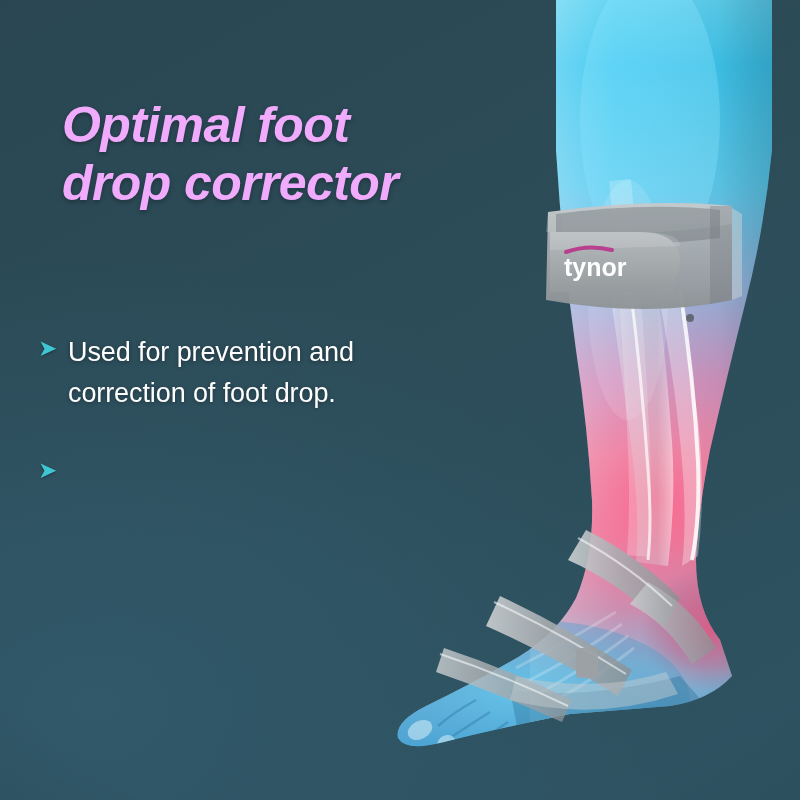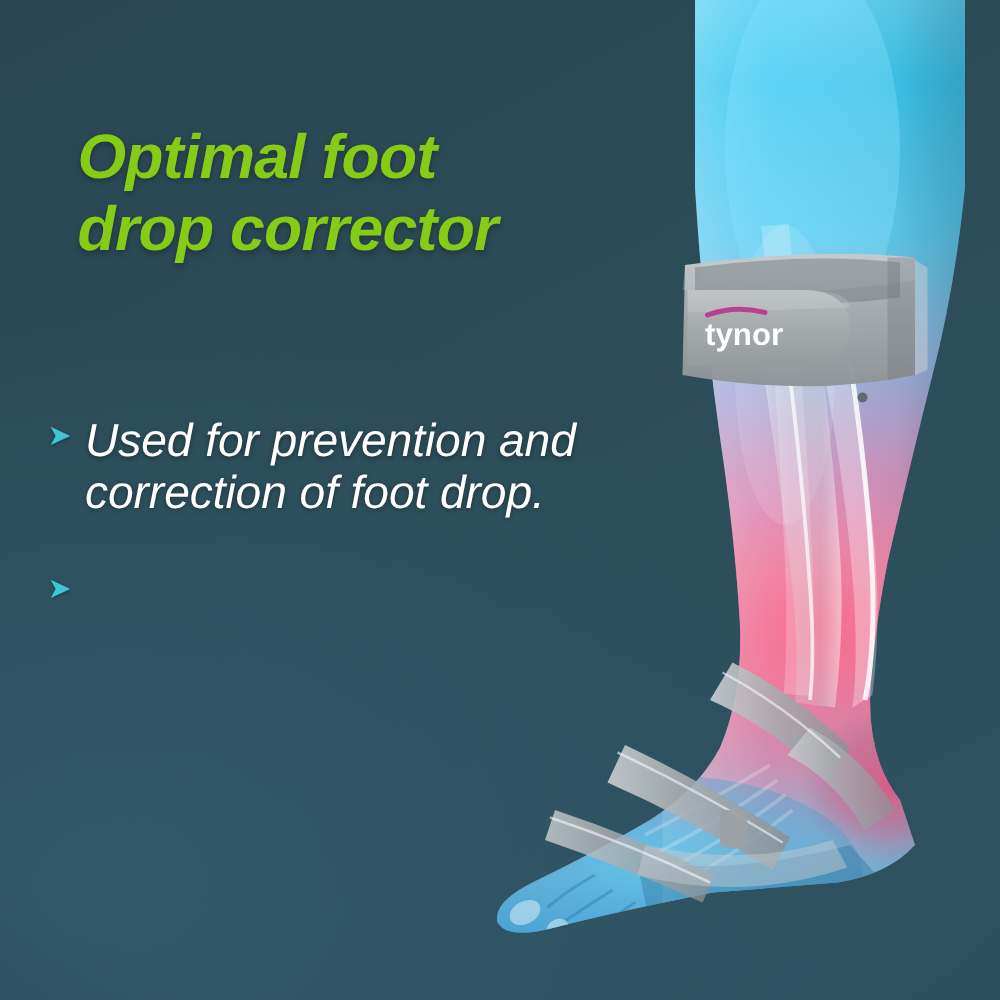--- a/index.html
+++ b/index.html
@@ -20,43 +20,42 @@
   #bg-vignette{
     position:absolute; inset:0;
     background:radial-gradient(125% 110% at 50% 45%, rgba(0,0,0,0) 55%, rgba(0,0,0,.22) 100%);
   }
 
   
   #copy { position:absolute; left:0; top:0; width:520px; height:800px; }
 
   #headline {
     position:absolute; left:62px; top:96px; width:430px;
-    color:#84cc16;
+    color:#f0abfc;
     font-size:50px; font-weight:bold; font-style:italic;
     line-height:58px; letter-spacing:-0.6px;
     text-shadow:0 2px 5px rgba(0,0,0,.30);
     white-space:pre-line;
   }
 
   #bullets { position:absolute; left:38px; top:332px; width:470px; }
   .bullet { display:flex; align-items:flex-start; margin-bottom:40px; }
   .bullet-mark {
     flex:0 0 auto;
     color:#3fc6d2;
     font-size:23px; line-height:33px;
     width:30px;
     text-shadow:0 1px 3px rgba(0,0,0,.35);
   }
   .bullet-text {
     color:#ffffff;
-    font-size:37px; line-height:41px;
+    font-size:27px; line-height:41px;
     letter-spacing:-0.1px;
     text-shadow:0 1px 4px rgba(0,0,0,.38);
     white-space:pre-line;
-    font-style:italic;
   }
 
   
   #product { position:absolute; left:380px; top:0; width:420px; height:596px; }
   #product svg { display:block; width:420px; height:800px; }
 </style>
 </head>
 <body>
 
 <div id="bg">

